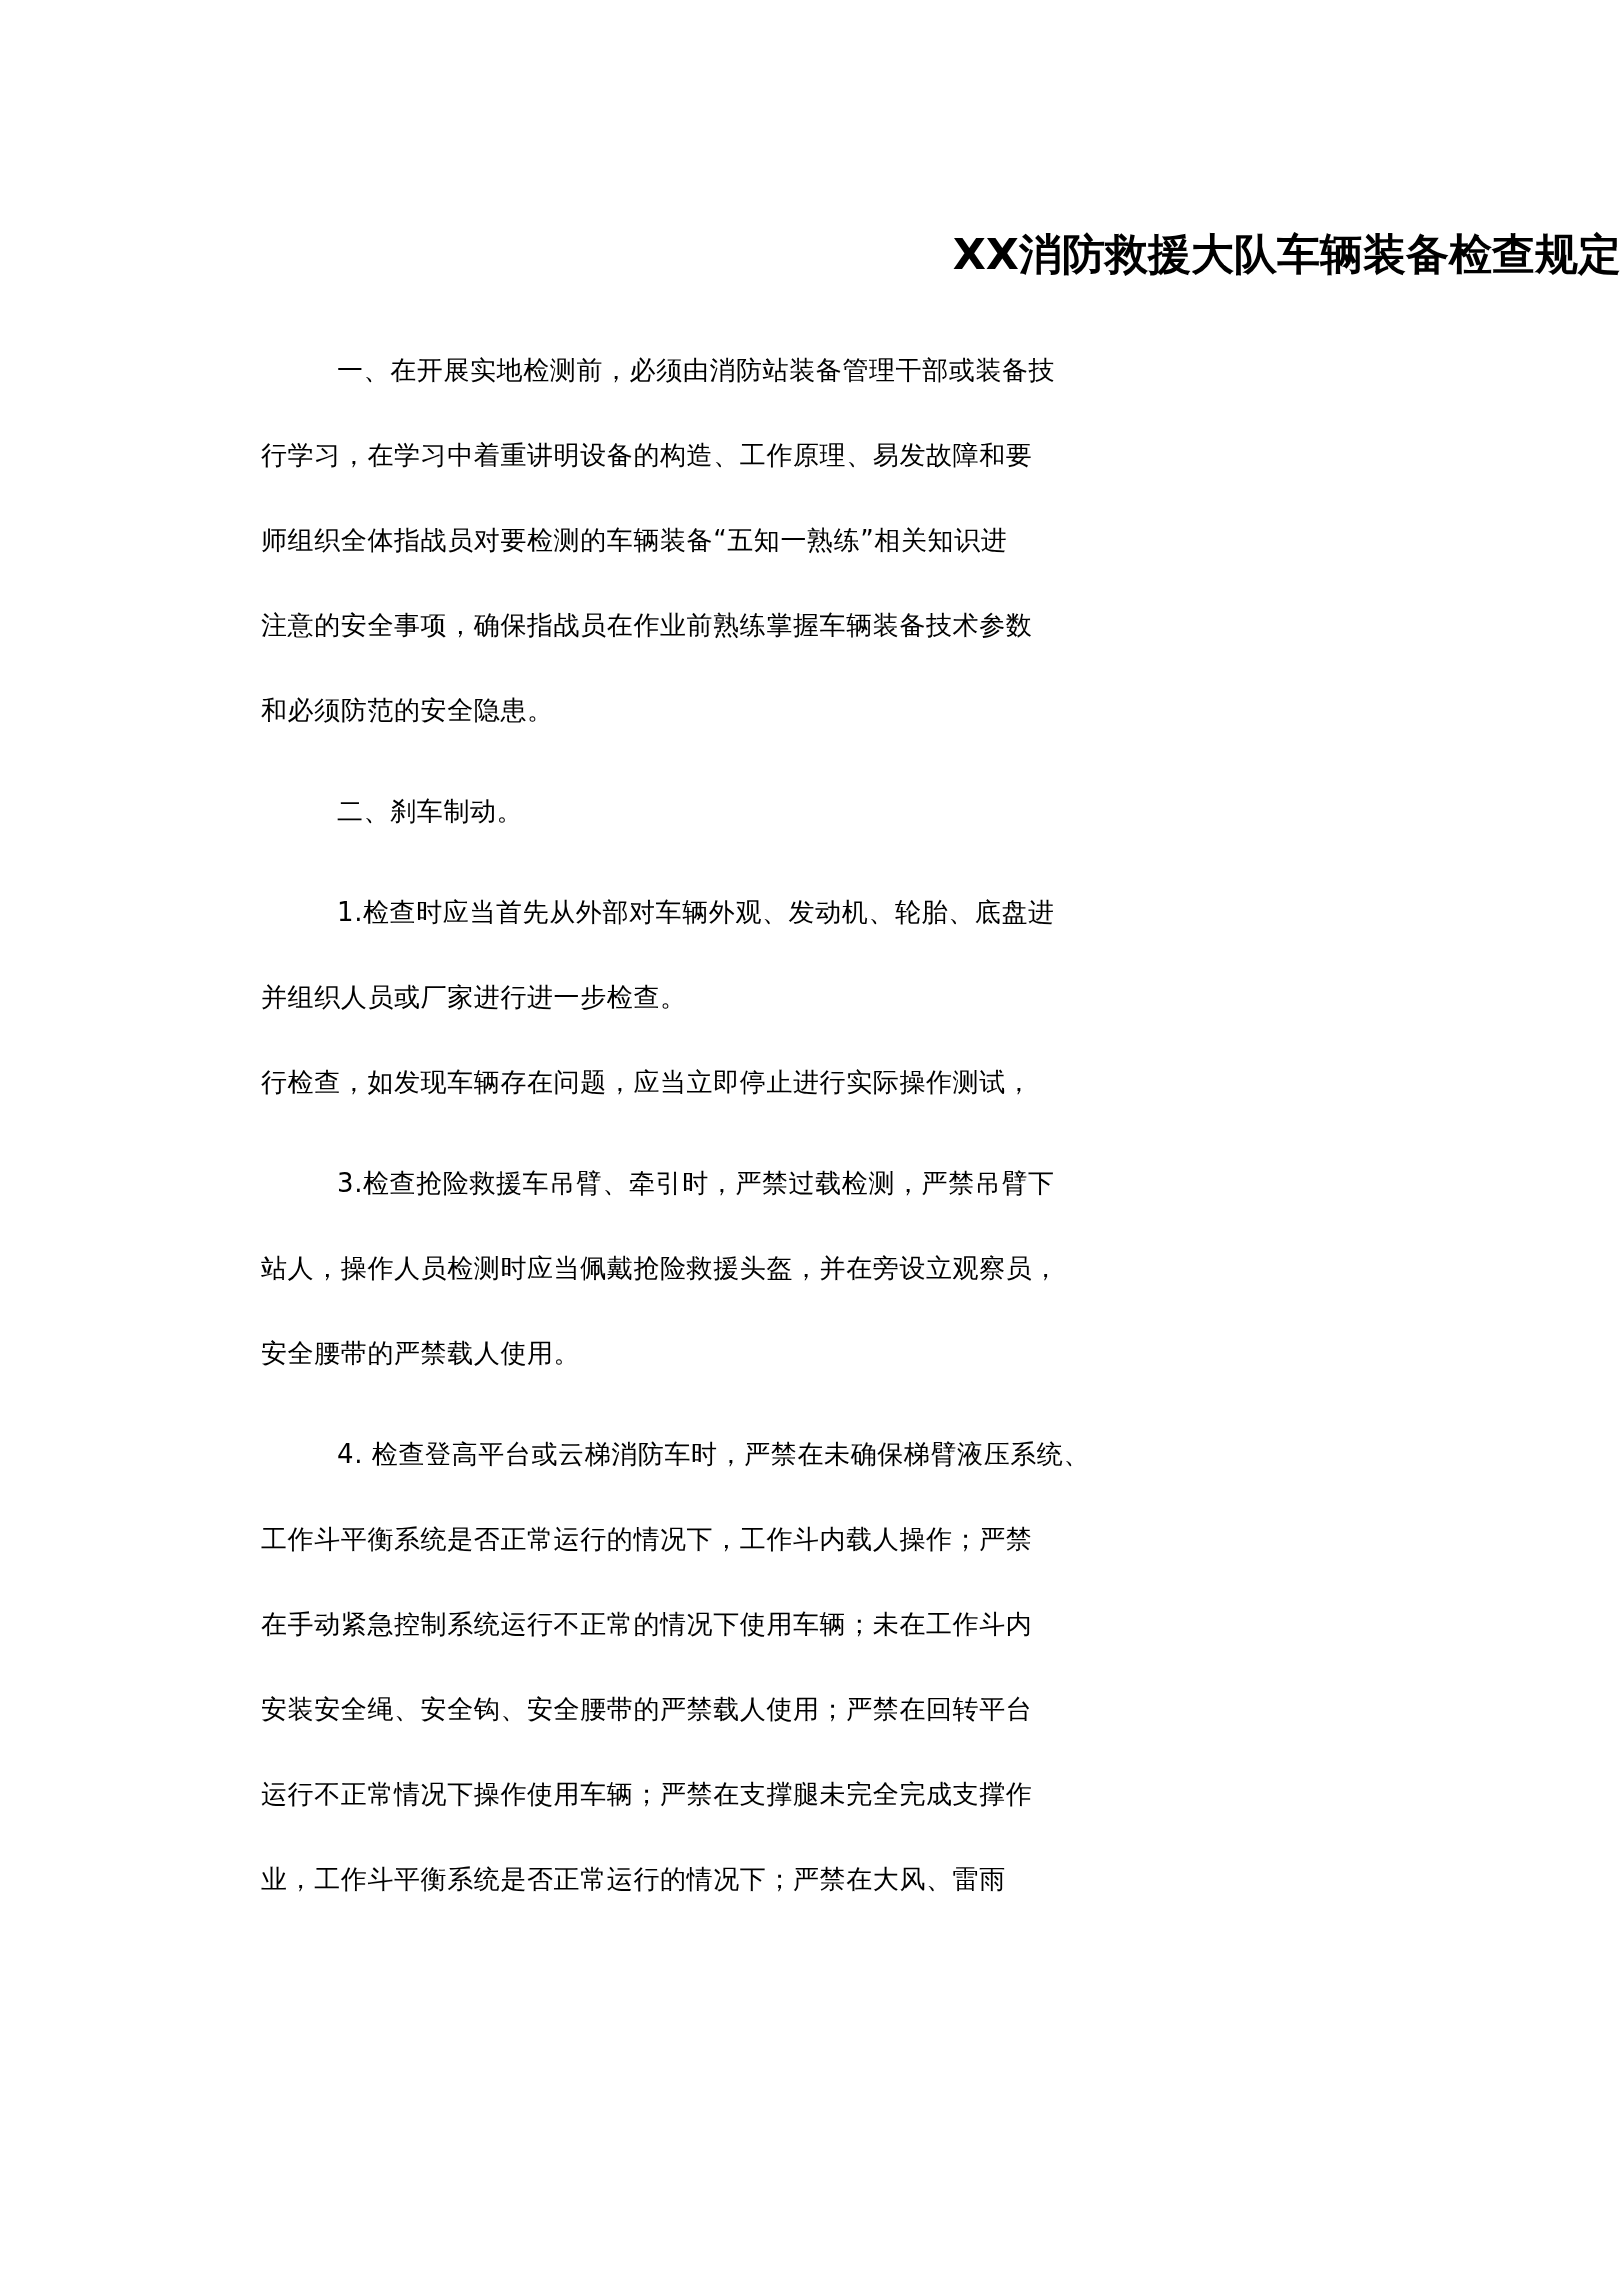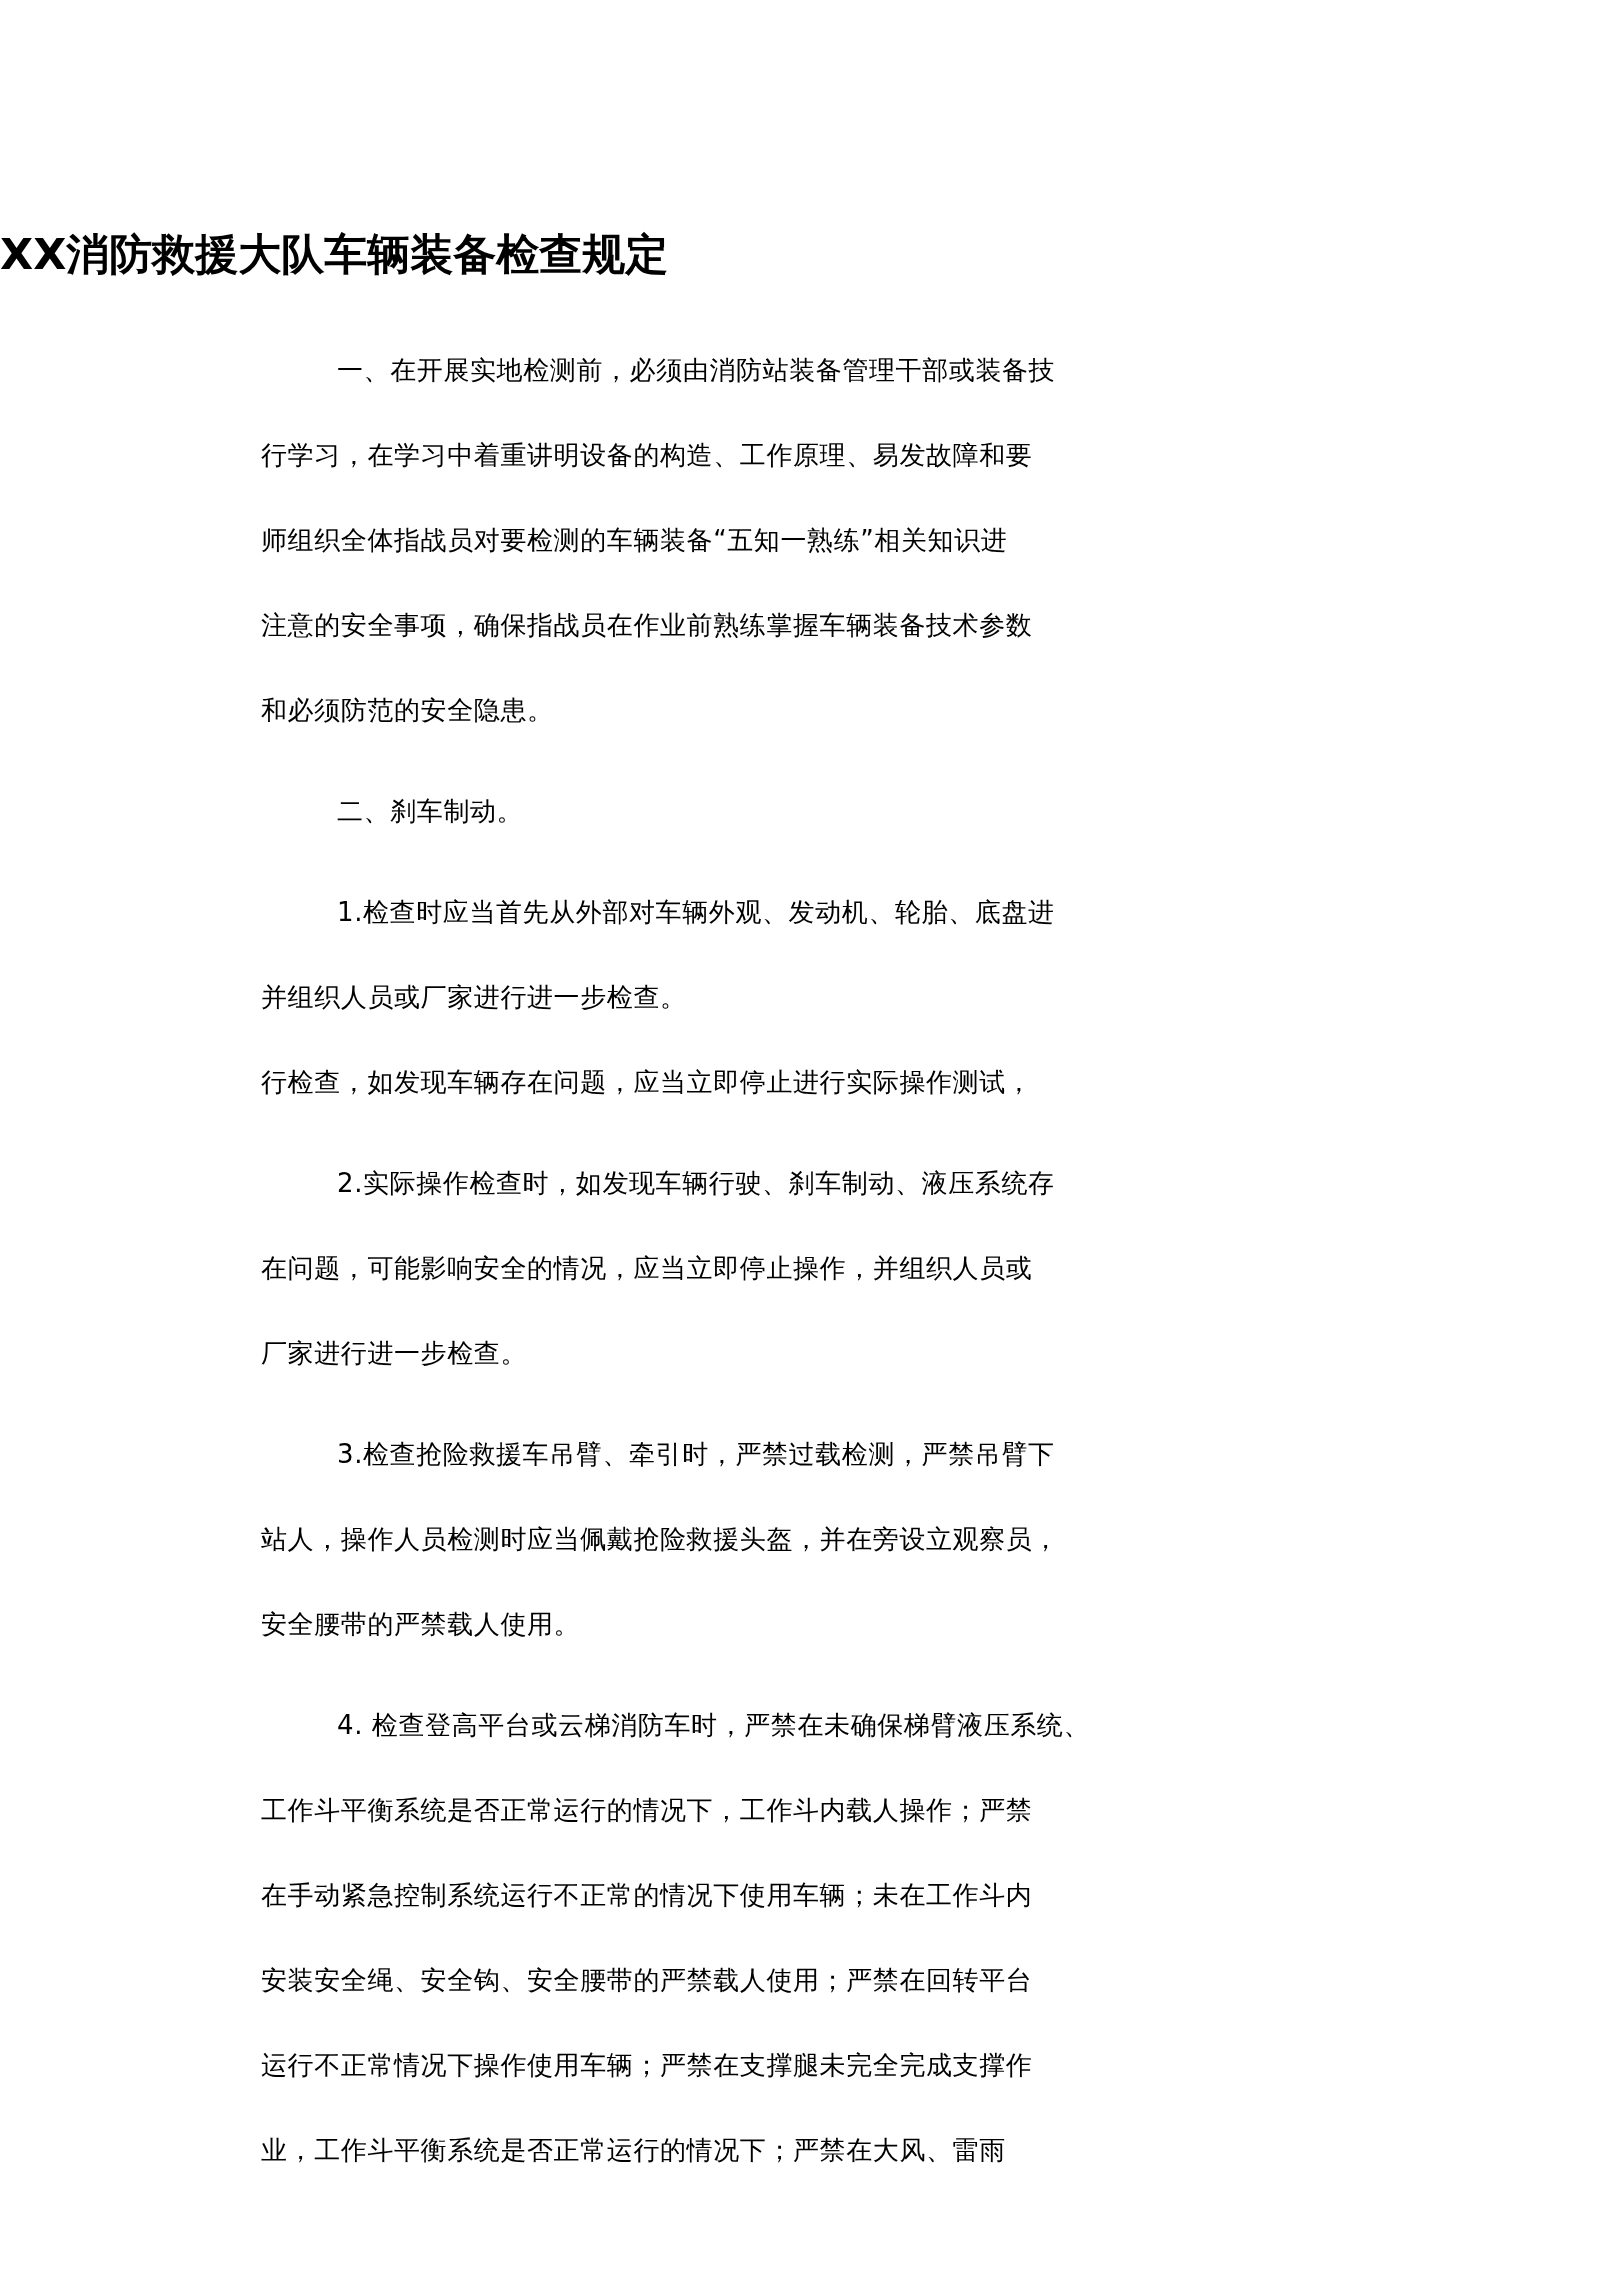--- a/index.html
+++ b/index.html
@@ -21,21 +21,21 @@
       top: 0;
       width: 1621px;
       height: 2293px;
       background: #ffffff;
     }
     .doc-title {
       position: absolute;
       left: 0;
       width: 1621px;
       top: 223px;
-      text-align: left;
+      text-align: right;
       font-size: 43px;
       font-weight: bold;
       line-height: 63px;
       letter-spacing: 0px;
       margin: 0;
     }
     .doc-body {
       position: absolute;
       left: 245px;
       top: 312px;
@@ -77,25 +77,20 @@
     <p class="para" style="text-indent:0">
       <span class="line first">二、刹车制动。</span>
     </p>
 
     <p class="para" style="text-indent:0">
       <span class="line first">1.检查时应当首先从外部对车辆外观、发动机、轮胎、底盘进</span>
       <span class="line">并组织人员或厂家进行进一步检查。</span>
       <span class="line">行检查，如发现车辆存在问题，应当立即停止进行实际操作测试，</span>
     </p>
 
-    <p class="para" style="text-indent:0">
-      <span class="line first">2.实际操作检查时，如发现车辆行驶、刹车制动、液压系统存</span>
-      <span class="line">在问题，可能影响安全的情况，应当立即停止操作，并组织人员或</span>
-      <span class="line">厂家进行进一步检查。</span>
-    </p>
 
     <p class="para" style="text-indent:0">
       <span class="line first">3.检查抢险救援车吊臂、牵引时，严禁过载检测，严禁吊臂下</span>
       <span class="line">站人，操作人员检测时应当佩戴抢险救援头盔，并在旁设立观察员，</span>
       <span class="line">安全腰带的严禁载人使用。</span>
     </p>
 
     <p class="para" style="text-indent:0">
       <span class="line first">4. 检查登高平台或云梯消防车时，严禁在未确保梯臂液压系统、</span>
       <span class="line">工作斗平衡系统是否正常运行的情况下，工作斗内载人操作；严禁</span>

